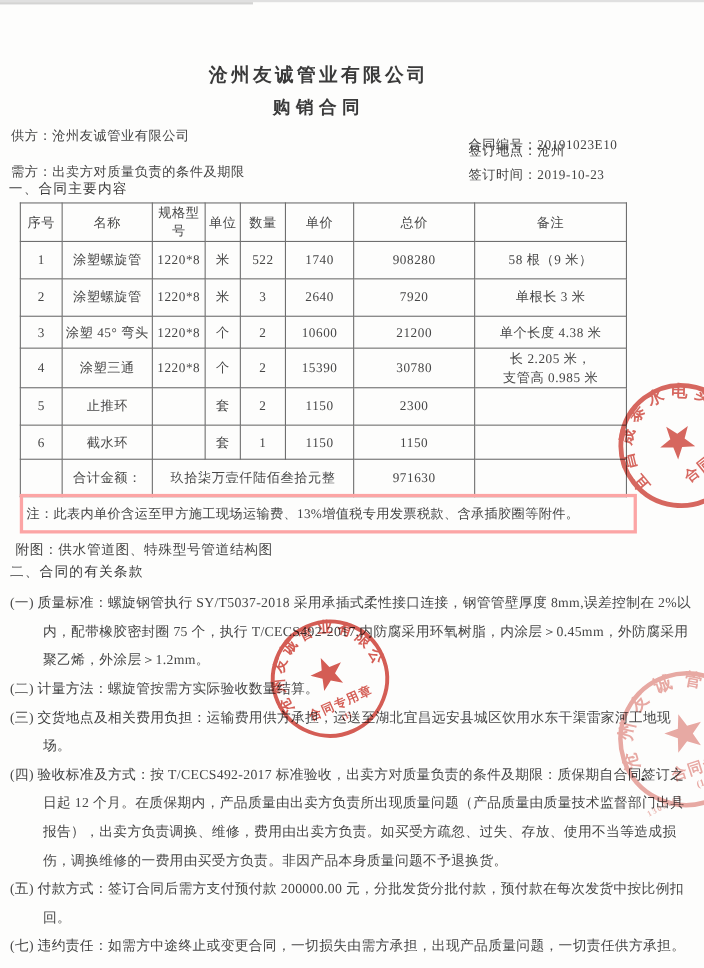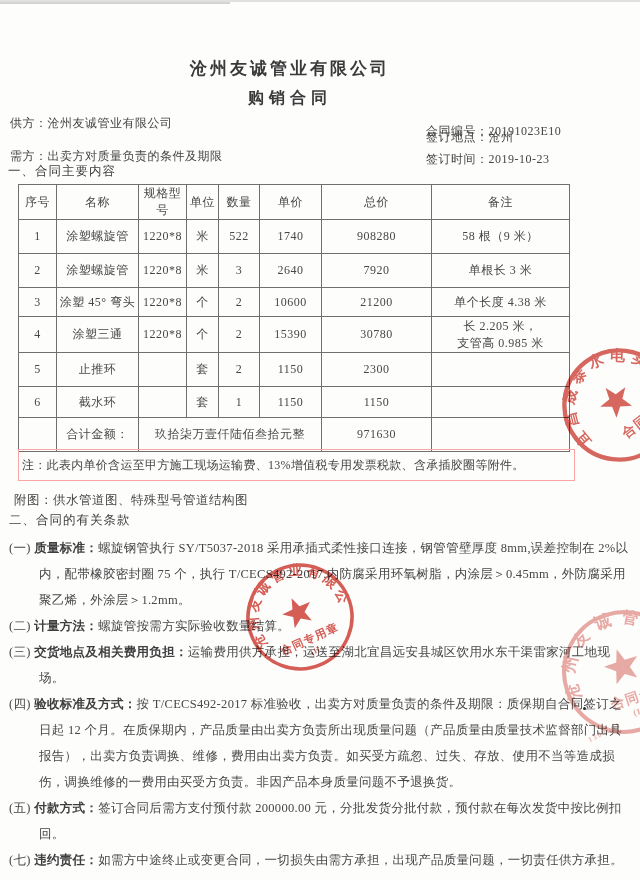--- a/index.html
+++ b/index.html
@@ -27,30 +27,30 @@
   .sec2{left:9px;top:512px;}
   table.main{position:absolute;left:18px;top:184px;border-collapse:collapse;table-layout:fixed;}
   table.main td,table.main th{
     border:1px solid #6f6f6f;font-weight:normal;text-align:center;vertical-align:middle;
     font-size:12px;color:#474747;padding:0 2px;letter-spacing:.5px;white-space:pre-line;
     overflow:hidden;
   }
   .rh{height:31px;} .r1{height:34px;} .r2{height:34px;} .r3{height:29px;}
   .r4{height:36px;} .r5{height:34px;} .r6{height:31px;} .rt{height:34px;}
   .note-box{
-    left:18px;top:449px;width:549px;height:30px;border:1px solid #fca5a5;
+    left:18px;top:449px;width:549px;height:30px;border:3px solid #fca5a5;
     font-size:12px;color:#454545;display:flex;align-items:center;padding:0 3px;letter-spacing:.3px;
   }
   .attach{left:14px;top:492px;font-size:12.5px;color:#454545;letter-spacing:.5px;}
   .clauses{left:9px;top:535px;width:623px;}
   .clause{
     font-size:12.5px;line-height:26px;color:#464646;letter-spacing:.3px;
     padding-left:30px;text-indent:-30px;
   }
-  .clause b{font-weight:700;color:#3e3e3e;}
+  .clause b{font-weight:400;color:#3e3e3e;}
   .seal{position:absolute;mix-blend-mode:multiply;pointer-events:none;}
   .seal text{font-family:"Liberation Serif","DejaVu Serif",serif;font-weight:bold;}
   .ink-dot{left:583px;top:707px;width:3px;height:3px;border-radius:50%;background:#2c2c2c;}
 </style>
 </head>
 <body>
 
 <div class="abs scan-edge-top"></div>
 <div class="abs scan-edge-top2"></div>
 

